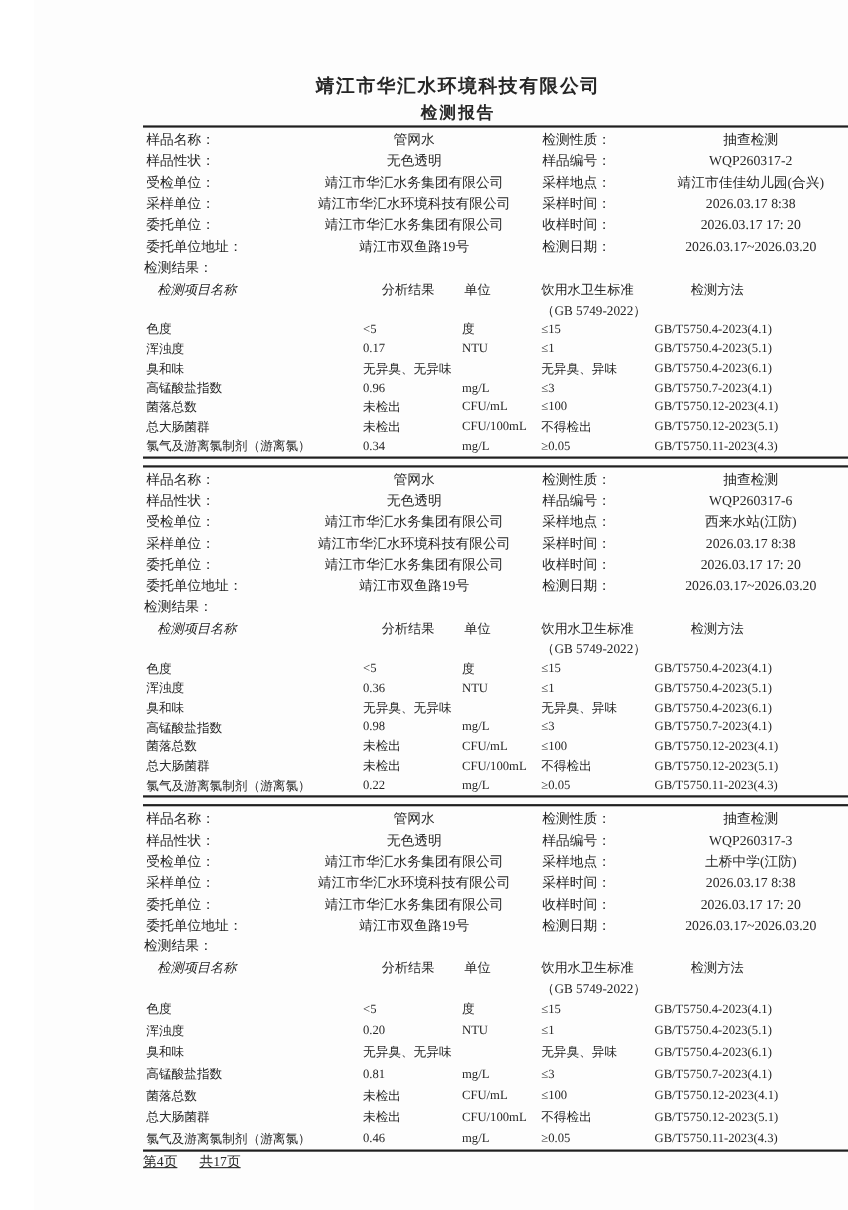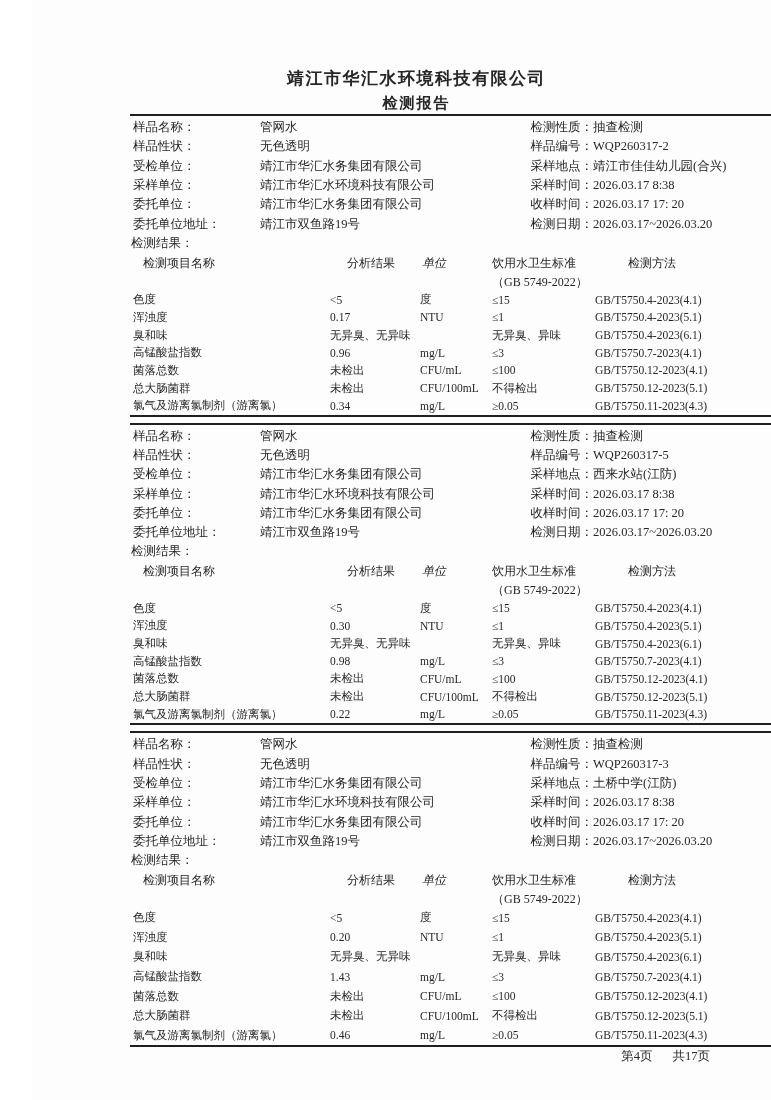--- a/index.html
+++ b/index.html
@@ -16,36 +16,36 @@
   .company { font-size:17px; font-weight:bold; letter-spacing:1.5px; line-height:26px; }
   .report-title { font-size:15px; font-weight:bold; letter-spacing:2px; line-height:22px; }
   .content { position:absolute; left:99px; top:114px; width:642px; }
   .sec { border-top:2px solid #1f1f1f; border-bottom:2px solid #1f1f1f; padding-top:2px; }
   .sec + .sec { margin-top:6px; }
   .info { padding-left:3px; }
   .irow { display:flex; height:19.3px; align-items:center; font-size:12.5px; }
   .lbl { flex:none;font-family:Liberation Mono, monospace; }
   .l1 { width:127px; }
   .v1 { width:233px; }
-  .l2 { width:100px;text-align:right; }
+  .l2 { width:100px; }
   .v2 { flex:1;font-family:Liberation Serif, serif; }
-  .val { white-space:nowrap; }
+  .val { white-space:nowrap;text-align:center; }
   .results-label { height:18px; line-height:18px; font-size:12.5px; padding-left:1px; }
   table.rt { width:100%; border-collapse:collapse; table-layout:fixed; font-size:11.5px; }
   table.rt th { font-weight:normal; vertical-align:top; text-align:left; padding-top:3px; height:38px; font-size:12px; }
   col.c1 { width:200px; } col.c2 { width:90px; } col.c3 { width:72px; } col.c4 { width:103px; } col.c5 { width:177px; }
-  th.h1 { padding-left:13px; }
+  th.h1 { padding-left:13px;font-style:italic; }
   th.h2 { padding-left:17px; }
-  th.h3 { padding-left:2px;font-style:italic; }
+  th.h3 { padding-left:2px; }
   th.h5 { padding-left:33px; }
   .std2 { margin-top:2px; }
   table.rt td { height:17.7px; white-space:nowrap; overflow:visible; vertical-align:middle; }
   td.c1 { padding-left:3px; }
   .sec.tall td { height:19.6px; }
-  .footer { margin-top:2px; text-align:right; padding-right:62px; font-size:12.5px; line-height:15px; }
+  .footer { margin-top:2px; padding-right:62px; font-size:12.5px; line-height:15px;text-decoration:underline; }
   .footer span + span { margin-left:20px; }
 </style>
 </head>
 <body>
 
 <div class="page">
   <div class="titles">
     <div class="company">靖江市华汇水环境科技有限公司</div>
     <div class="report-title">检测报告</div>
   </div>
@@ -183,21 +183,21 @@
     <span class="lbl l1">样品名称：</span>
     <span class="val v1">管网水</span>
     <span class="lbl l2">检测性质：</span>
     <span class="val v2">抽查检测</span>
   </div>
 
   <div class="irow">
     <span class="lbl l1">样品性状：</span>
     <span class="val v1">无色透明</span>
     <span class="lbl l2">样品编号：</span>
-    <span class="val v2">WQP260317-5</span>
+    <span class="val v2">WQP260317-6</span>
   </div>
 
   <div class="irow">
     <span class="lbl l1">受检单位：</span>
     <span class="val v1">靖江市华汇水务集团有限公司</span>
     <span class="lbl l2">采样地点：</span>
     <span class="val v2">西来水站(江防)</span>
   </div>
 
   <div class="irow">
@@ -246,21 +246,21 @@
   <tr>
     <td class="c1">色度</td>
     <td class="c2">&lt;5</td>
     <td class="c3">度</td>
     <td class="c4">≤15</td>
     <td class="c5">GB/T5750.4-2023(4.1)</td>
   </tr>
 
   <tr>
     <td class="c1">浑浊度</td>
-    <td class="c2">0.30</td>
+    <td class="c2">0.36</td>
     <td class="c3">NTU</td>
     <td class="c4">≤1</td>
     <td class="c5">GB/T5750.4-2023(5.1)</td>
   </tr>
 
   <tr>
     <td class="c1">臭和味</td>
     <td class="c2">无异臭、无异味</td>
     <td class="c3"></td>
     <td class="c4">无异臭、异味</td>
@@ -387,21 +387,21 @@
   <tr>
     <td class="c1">臭和味</td>
     <td class="c2">无异臭、无异味</td>
     <td class="c3"></td>
     <td class="c4">无异臭、异味</td>
     <td class="c5">GB/T5750.4-2023(6.1)</td>
   </tr>
 
   <tr>
     <td class="c1">高锰酸盐指数</td>
-    <td class="c2">1.43</td>
+    <td class="c2">0.81</td>
     <td class="c3">mg/L</td>
     <td class="c4">≤3</td>
     <td class="c5">GB/T5750.7-2023(4.1)</td>
   </tr>
 
   <tr>
     <td class="c1">菌落总数</td>
     <td class="c2">未检出</td>
     <td class="c3">CFU/mL</td>
     <td class="c4">≤100</td>

